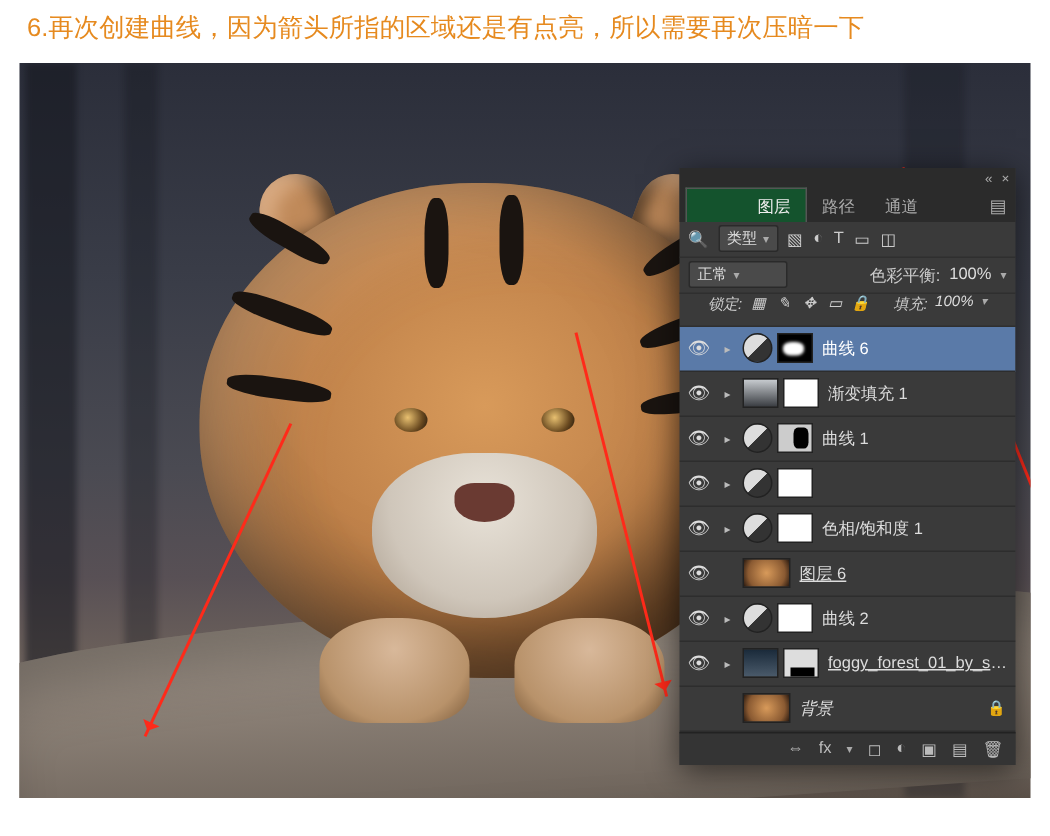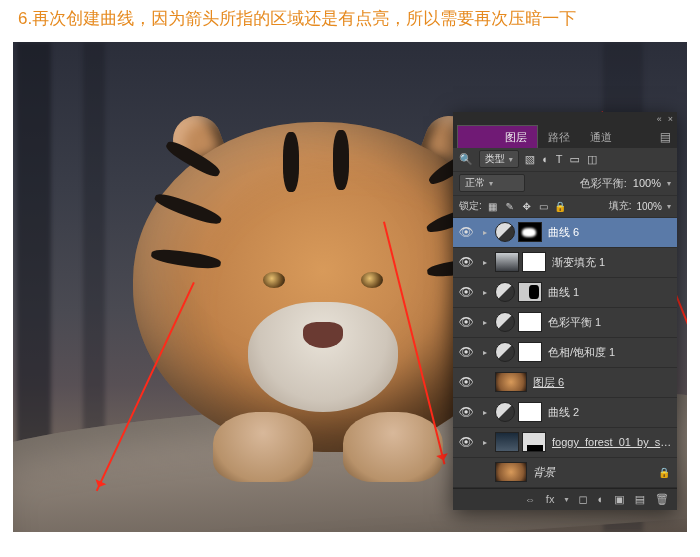--- a/index.html
+++ b/index.html
@@ -31,29 +31,29 @@
   .arrow::after { content:""; position:absolute; bottom:-2px; left:-5px; border:6px solid transparent; border-top-color:#ff2a1a; }
   .a1{ left:180px; top:240px; height:230px; transform:rotate(25deg);} 
   .a2{ left:370px; top:180px; height:250px; transform:rotate(-14deg);} 
   .a3{ left:588px; top:70px; height:320px; transform:rotate(-22deg);} 
 
   
   .panel { position:absolute; right:10px; top:70px; width:224px; background:#3a3a3a; color:#ddd; font-size:11px; box-shadow: 0 4px 20px rgba(0,0,0,0.6); }
   .panel-top { height:14px; background:#2b2b2b; display:flex; justify-content:flex-end; align-items:center; gap:6px; padding:0 4px; color:#aaa; font-size:9px;}
   .tabs { display:flex; background:#2b2b2b; height:22px; align-items:flex-end; padding-left:4px; gap:0; }
   .tab { padding:4px 10px 3px; color:#aaa; font-size:11px; cursor:pointer; }
-  .tab.active { background:#701a75; color:#eee; border-top:1px solid #555; border-left:1px solid #555; border-right:1px solid #555;padding-left:47px;}
+  .tab.active { background:#14532d; color:#eee; border-top:1px solid #555; border-left:1px solid #555; border-right:1px solid #555;padding-left:47px;}
   .menu-icon { margin-left:auto; padding:4px 6px; color:#aaa; font-size:12px; }
   .row { display:flex; align-items:center; height:24px; padding:0 6px; gap:6px; border-bottom:1px solid #2f2f2f; }
   .sel { background:#4a4a4a; color:#ddd; border:1px solid #2a2a2a; height:18px; display:inline-flex; align-items:center; padding:0 5px; font-size:10px; border-radius:2px; }
   .sel .chev{font-size:8px; margin-left:4px; color:#aaa;}
   .icons-row { display:flex; gap:7px; color:#ccc; font-size:11px; align-items:center; }
   .lbl { color:#ccc; }
   .pct { color:#ddd; }
-  .lockrow { display:flex; align-items:center; height:22px; padding:0 6px; gap:5px; border-bottom:1px solid #2f2f2f; color:#bbb; font-size:10px;}
+  .lockrow { display:flex; height:22px; padding:0 19px; gap:5px; border-bottom:1px solid #2f2f2f; color:#bbb; font-size:10px;font-style:italic;}
   .locki { width:12px; height:12px; display:inline-flex; align-items:center; justify-content:center; color:#ccc; font-size:10px;}
   .layers { max-height: 310px; overflow:hidden; }
   .layer { display:flex; align-items:center; height:30px; padding:0 4px; gap:4px; border-bottom:1px solid #2d2d2d; }
   .layer.sel-row { background:#5a7aa8; color:#fff; }
   .vis { width:18px; text-align:center; font-size:12px; color:#ddd; cursor:pointer;}
   .tw { width:12px; font-size:8px; color:#bbb; text-align:center;}
   .thumbs { display:flex; gap:3px; align-items:center; }
   .th { width:24px; height:20px; background:#888; border:1px solid #222; display:inline-block; position:relative;}
   .th.adj { background: linear-gradient(135deg,#ddd 49%, #333 51%); border-radius:50%; width:20px; height:20px; border:1px solid #222;}
   .th.white { background:#fff;}
@@ -182,21 +182,20 @@
           </span>
         <span class="lname">曲线 1</span>
       </div>
       <div class="layer">
         <span class="vis">👁</span>
         <span class="tw">▸</span>
         <span class="thumbs">
             <span class="th adj"></span>
             <span class="th white"></span>
           </span>
-        <span class="lname">色彩平衡 1</span>
       </div>
       <div class="layer">
         <span class="vis">👁</span>
         <span class="tw">▸</span>
         <span class="thumbs">
             <span class="th adj"></span>
             <span class="th white"></span>
           </span>
         <span class="lname">色相/饱和度 1</span>
       </div>

